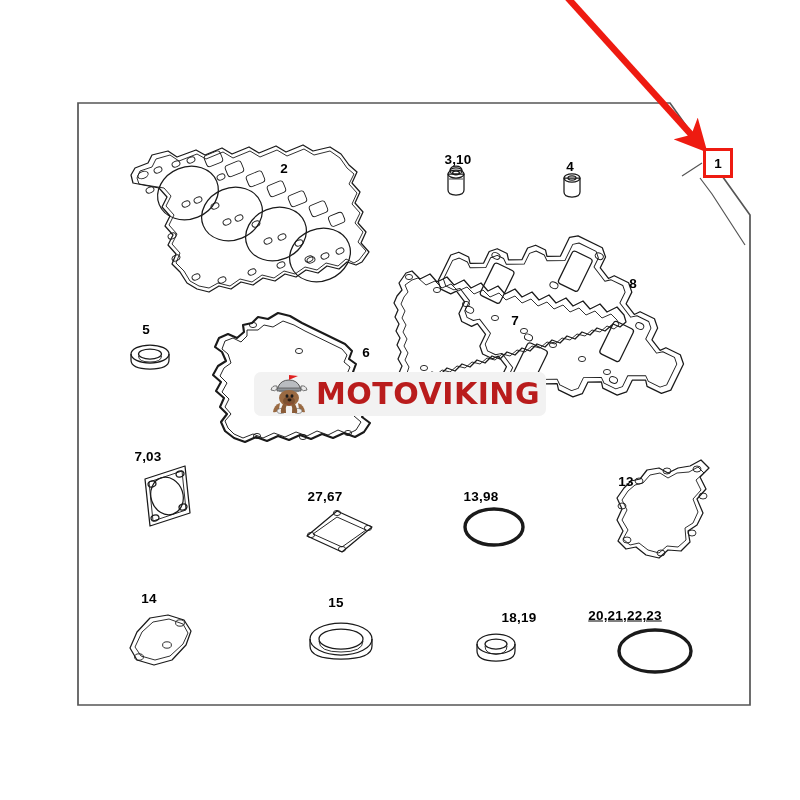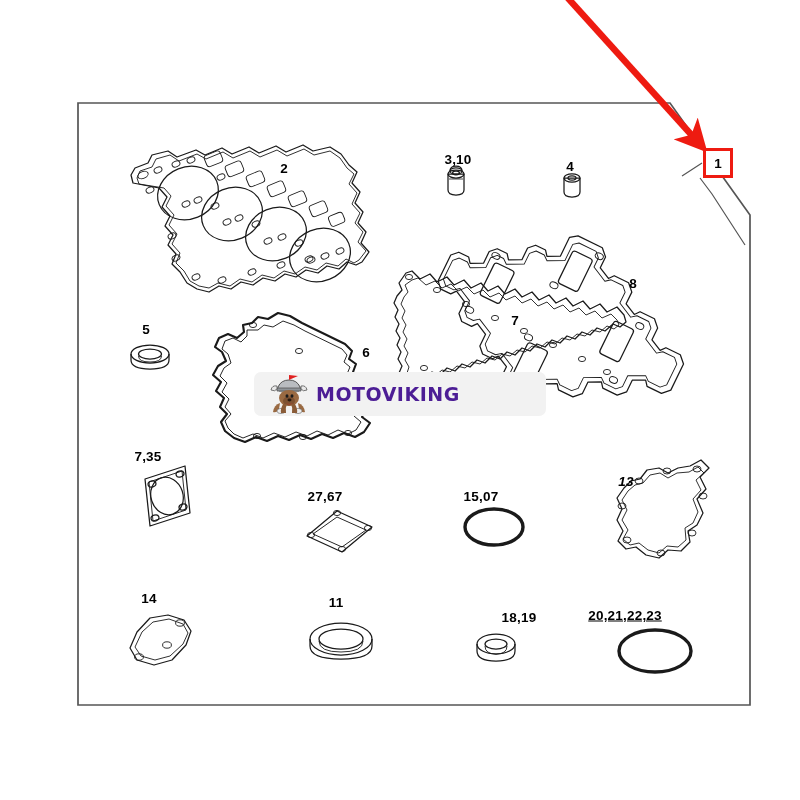--- a/index.html
+++ b/index.html
@@ -7,21 +7,21 @@
        font-family:"Liberation Sans",sans-serif;}
   #stage{position:relative;width:800px;height:800px;background:#fff;}
   svg.layer{position:absolute;left:0;top:0;width:800px;height:800px;}
   .lbl{position:absolute;font-family:"Liberation Sans",sans-serif;
        font-weight:bold;font-size:13.5px;color:#000;white-space:nowrap;
        letter-spacing:.2px;}
   #wm{position:absolute;left:254px;top:372px;width:292px;height:44px;
       background:#f2f2f2;border-radius:7px;display:flex;align-items:center;
       overflow:hidden;}
   #wm .mark{font-family:"DejaVu Sans",sans-serif;font-weight:bold;
-      font-size:19px;letter-spacing:.5px;color:#4c1d95;line-height:1;
+      font-size:30px;letter-spacing:.5px;color:#b91c1c;line-height:1;
       margin-left:62px;}
   #dog{position:absolute;left:10px;top:1px;width:54px;height:42px;}
   #callout{position:absolute;left:703px;top:148px;width:30px;height:30px;
       border:3px solid #ee1b11;background:#fff;box-sizing:border-box;
       display:flex;align-items:center;justify-content:center;}
   #callout span{font-weight:bold;font-size:13.5px;color:#000;}
 </style>
 </head>
 <body>
 
@@ -336,23 +336,23 @@
   </div>
 
   <div id="labels">
       <div class="lbl" style="left: 284px; top: 168px; transform: translate(-50%, -50%);">2</div>
       <div class="lbl" style="left: 458px; top: 159px; transform: translate(-50%, -50%);">3,10</div>
       <div class="lbl" style="left: 570px; top: 166px; transform: translate(-50%, -50%);">4</div>
       <div class="lbl" style="left: 146px; top: 329px; transform: translate(-50%, -50%);">5</div>
       <div class="lbl" style="left: 366px; top: 352px; transform: translate(-50%, -50%);">6</div>
       <div class="lbl" style="left: 515px; top: 320px; transform: translate(-50%, -50%);">7</div>
       <div class="lbl" style="left: 633px; top: 283px; transform: translate(-50%, -50%);">8</div>
-      <div class="lbl" style="left: 148px; top: 456px; transform: translate(-50%, -50%);">7,35</div>
-      <div class="lbl" style="left: 481px; top: 496px; transform: translate(-50%, -50%);">15,07</div>
-      <div class="lbl" style="left: 626px; top: 481px; transform: translate(-50%, -50%); font-style: italic;">13</div>
+      <div class="lbl" style="left: 148px; top: 456px; transform: translate(-50%, -50%);">7,03</div>
+      <div class="lbl" style="left: 481px; top: 496px; transform: translate(-50%, -50%);">13,98</div>
+      <div class="lbl" style="left: 626px; top: 481px; transform: translate(-50%, -50%);">13</div>
       <div class="lbl" style="left: 149px; top: 598px; transform: translate(-50%, -50%); text-align: center;">14</div>
-      <div class="lbl" style="left: 336px; top: 602px; transform: translate(-50%, -50%);">11</div>
+      <div class="lbl" style="left: 336px; top: 602px; transform: translate(-50%, -50%);">15</div>
       <div class="lbl" style="left: 325px; top: 496px; transform: translate(-50%, -50%);">27,67</div>
       <div class="lbl" style="left: 487px; top: 617px; transform: translate(-50%, -50%); margin-left: 32px;">18,19</div>
       <div class="lbl" style="left: 625px; top: 615px; transform: translate(-50%, -50%); text-decoration: underline;">20,21,22,23</div>
     </div>
 
 </div>
 
 </body></html>

